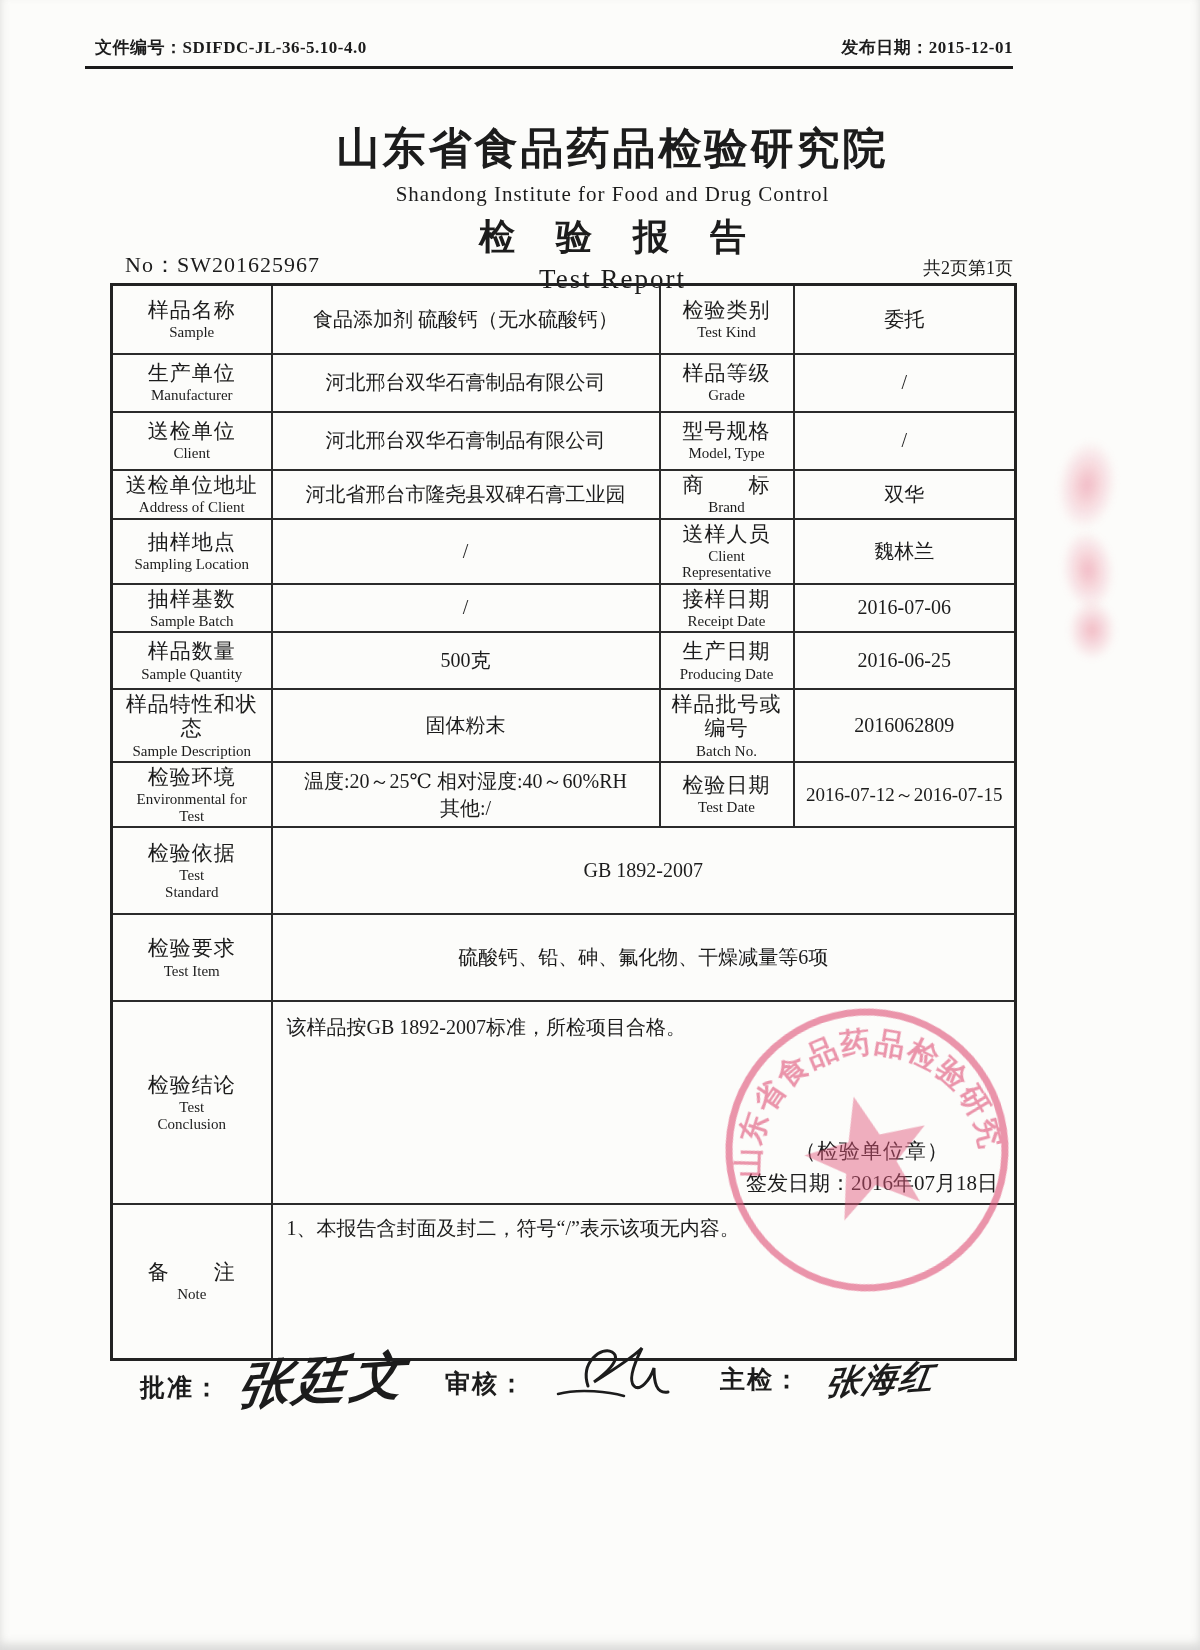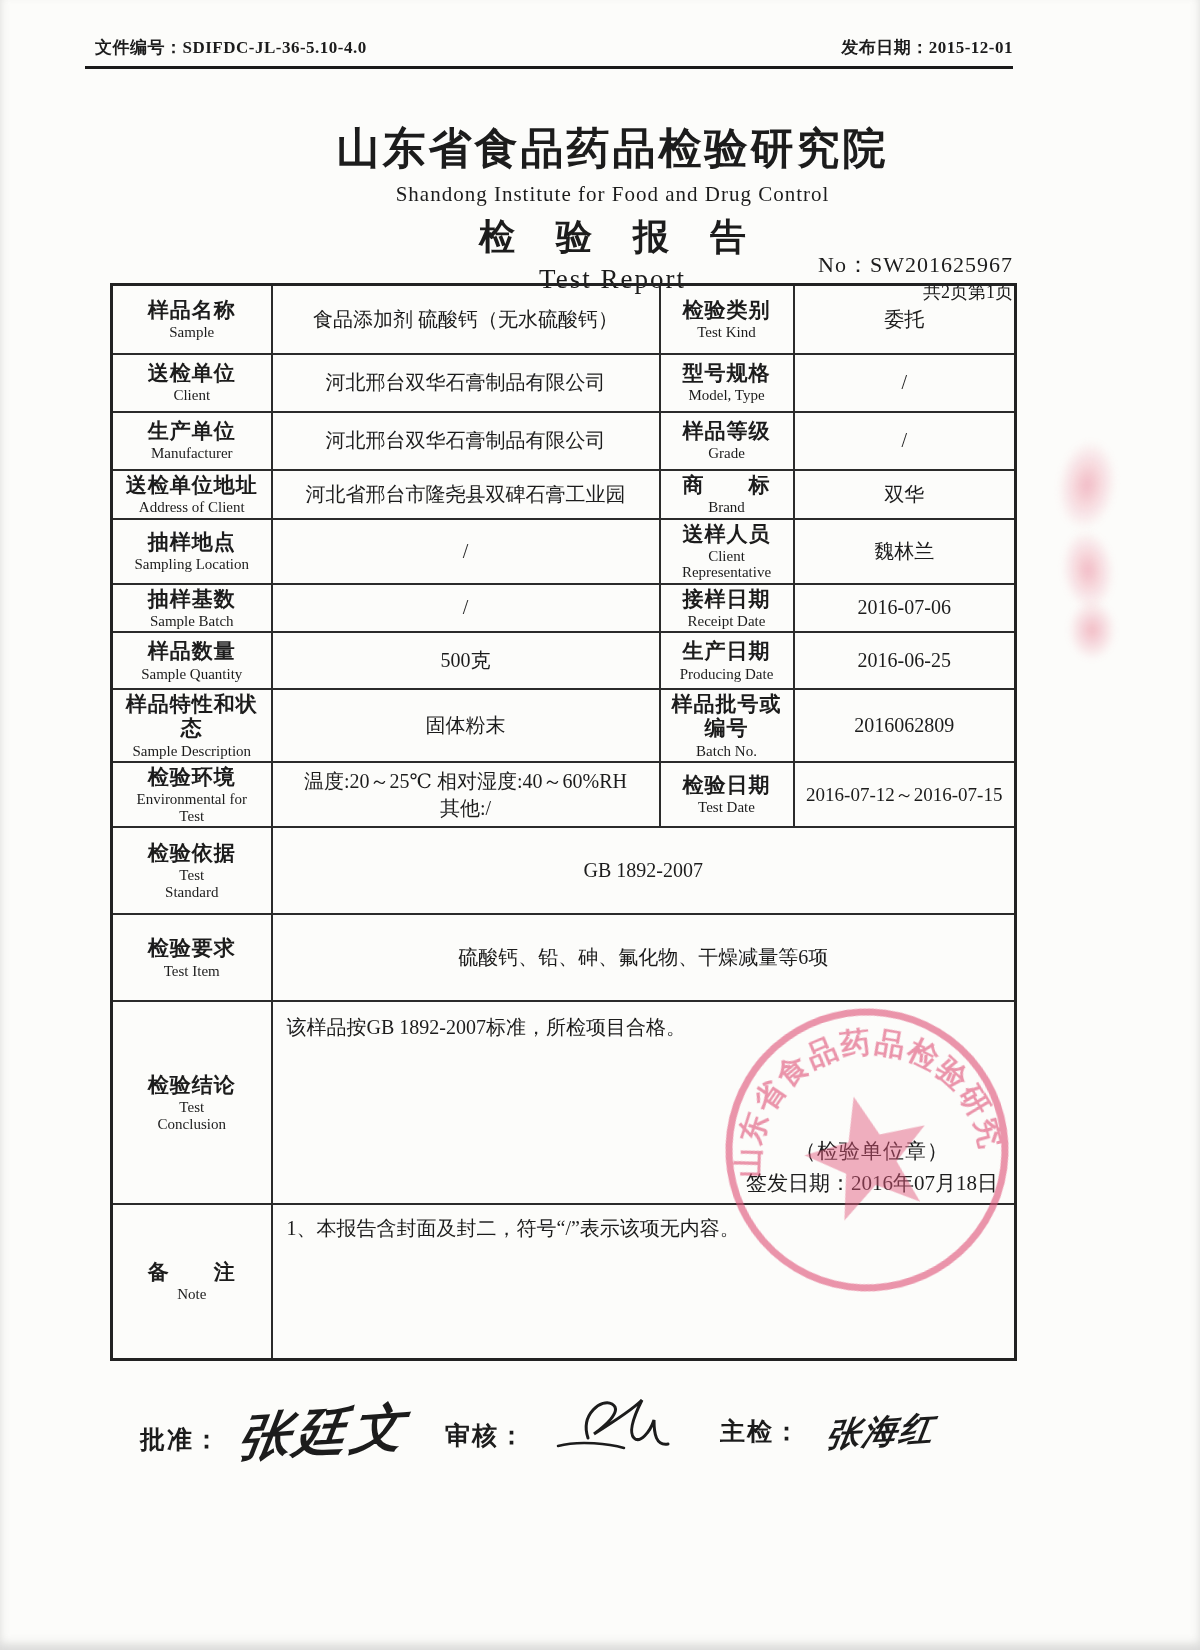--- a/index.html
+++ b/index.html
@@ -14,32 +14,32 @@
   .hdr-rule { position:absolute; top:66px; left:85px; width:928px; height:3px; background:#1a1a1a; }
 
   
   .titles { position:absolute; top:120px; left:20px; width:1185px; text-align:center; }
   .org-cn { font-size:43px; font-weight:700; letter-spacing:3px; }
   .org-en { font-size:21px; margin-top:4px; letter-spacing:1px; }
   .rep-cn { font-size:36px; font-weight:700; letter-spacing:16px; margin-top:6px; text-indent:16px; }
   .rep-en { font-size:27px; margin-top:2px; letter-spacing:2px; }
 
   .no-line { position:absolute; top:250px; left:125px; width:888px; display:flex;
-             justify-content:space-between; align-items:flex-end;flex-direction:column; }
+             justify-content:space-between; align-items:flex-end; }
   .no-line .no { font-size:22px; letter-spacing:1px; }
   .no-line .pg { font-size:18px; }
 
   
   table.report { position:absolute; top:283px; left:110px; width:904px;
                  border-collapse:collapse; table-layout:fixed; }
   table.report td { border:2px solid #2b2b2b; vertical-align:middle; text-align:center;
                     font-size:20px; padding:2px 6px; overflow:hidden; }
   table.report { border:3px solid #222; }
   td.lbl { line-height:1.15; }
-  .lbl .cn { font-size:21px; font-weight:700; letter-spacing:1px; }
+  .lbl .cn { font-size:21px; font-weight:400; letter-spacing:1px; }
   .lbl .en { font-size:15px; font-weight:400; display:block; margin-top:2px; white-space:pre-line; line-height:1.1; }
   td.val { font-size:20px; }
   .pre { white-space:pre-line; }
   td.val-left { text-align:left; vertical-align:top; padding:10px 14px;margin-left:27px; }
   .concl-cell { position:relative;border-radius:30px; }
   .concl-text { position:absolute; top:12px; left:14px; font-size:20px; }
   .seal-block { position:absolute; right:2px; bottom:6px; width:280px; text-align:center; font-size:21px; }
   .seal-block .cap { letter-spacing:1px; }
   .seal-block .date { margin-top:4px; white-space:nowrap; }
   .note-text { position:absolute; top:10px; left:14px; font-size:20px; }
@@ -50,21 +50,21 @@
            opacity:.62; filter:blur(.4px); transform:rotate(-14deg); pointer-events:none; }
 
   
   .ghost { position:absolute; background:radial-gradient(closest-side, rgba(225,80,110,.38), rgba(225,80,110,0));
            filter:blur(3px); }
   .g1 { left:1058px; top:440px; width:58px; height:90px; transform:rotate(8deg); }
   .g2 { left:1062px; top:530px; width:52px; height:80px; transform:rotate(-6deg); }
   .g3 { left:1068px; top:600px; width:48px; height:60px; }
 
   
-  .sigs { position:absolute; top:1372px; left:0; width:1200px; height:90px; }
+  .sigs { position:absolute; top:1320px; left:0; width:1200px; height:90px; }
   .sig-group { position:absolute; display:flex; align-items:flex-end; }
   .sig-label { font-size:25px; font-weight:600; letter-spacing:2px; }
   .hand { font-family:"DejaVu Serif",serif; font-style:italic; font-weight:700;
           transform:skewX(-12deg) rotate(-4deg); }
   .hand1 { font-size:52px; letter-spacing:4px; margin-left:18px; line-height:.9; }
   .hand3 { font-size:34px; letter-spacing:2px; margin-left:26px; line-height:1; }
   .sg1 { left:140px; bottom:6px; }
   .sg2 { left:445px; bottom:10px; }
   .sg3 { left:720px; bottom:14px; }
   .scribble { margin-left:24px; }
@@ -100,29 +100,29 @@
         <col style="width:222px">
       </colgroup>
     <tbody>
         <tr style="height:69px">
       <td class="lbl"><span class="cn">样品名称</span><span class="en">Sample</span></td>
       <td class="val">食品添加剂 硫酸钙（无水硫酸钙）</td>
       <td class="lbl"><span class="cn">检验类别</span><span class="en">Test Kind</span></td>
       <td class="val">委托</td>
     </tr>
     <tr style="height:58px">
+      <td class="lbl"><span class="cn">生产单位</span><span class="en">Manufacturer</span></td>
+      <td class="val">河北邢台双华石膏制品有限公司</td>
+      <td class="lbl"><span class="cn">样品等级</span><span class="en">Grade</span></td>
+      <td class="val">/</td>
+    </tr>
+    <tr style="height:58px">
       <td class="lbl"><span class="cn">送检单位</span><span class="en">Client</span></td>
       <td class="val">河北邢台双华石膏制品有限公司</td>
       <td class="lbl"><span class="cn">型号规格</span><span class="en">Model, Type</span></td>
-      <td class="val">/</td>
-    </tr>
-    <tr style="height:58px">
-      <td class="lbl"><span class="cn">生产单位</span><span class="en">Manufacturer</span></td>
-      <td class="val">河北邢台双华石膏制品有限公司</td>
-      <td class="lbl"><span class="cn">样品等级</span><span class="en">Grade</span></td>
       <td class="val">/</td>
     </tr>
     <tr style="height:49px">
       <td class="lbl"><span class="cn">送检单位地址</span><span class="en">Address of Client</span></td>
       <td class="val">河北省邢台市隆尧县双碑石膏工业园</td>
       <td class="lbl"><span class="cn">商　　标</span><span class="en">Brand</span></td>
       <td class="val">双华</td>
     </tr>
     <tr style="height:58px">
       <td class="lbl"><span class="cn">抽样地点</span><span class="en">Sampling Location</span></td>

